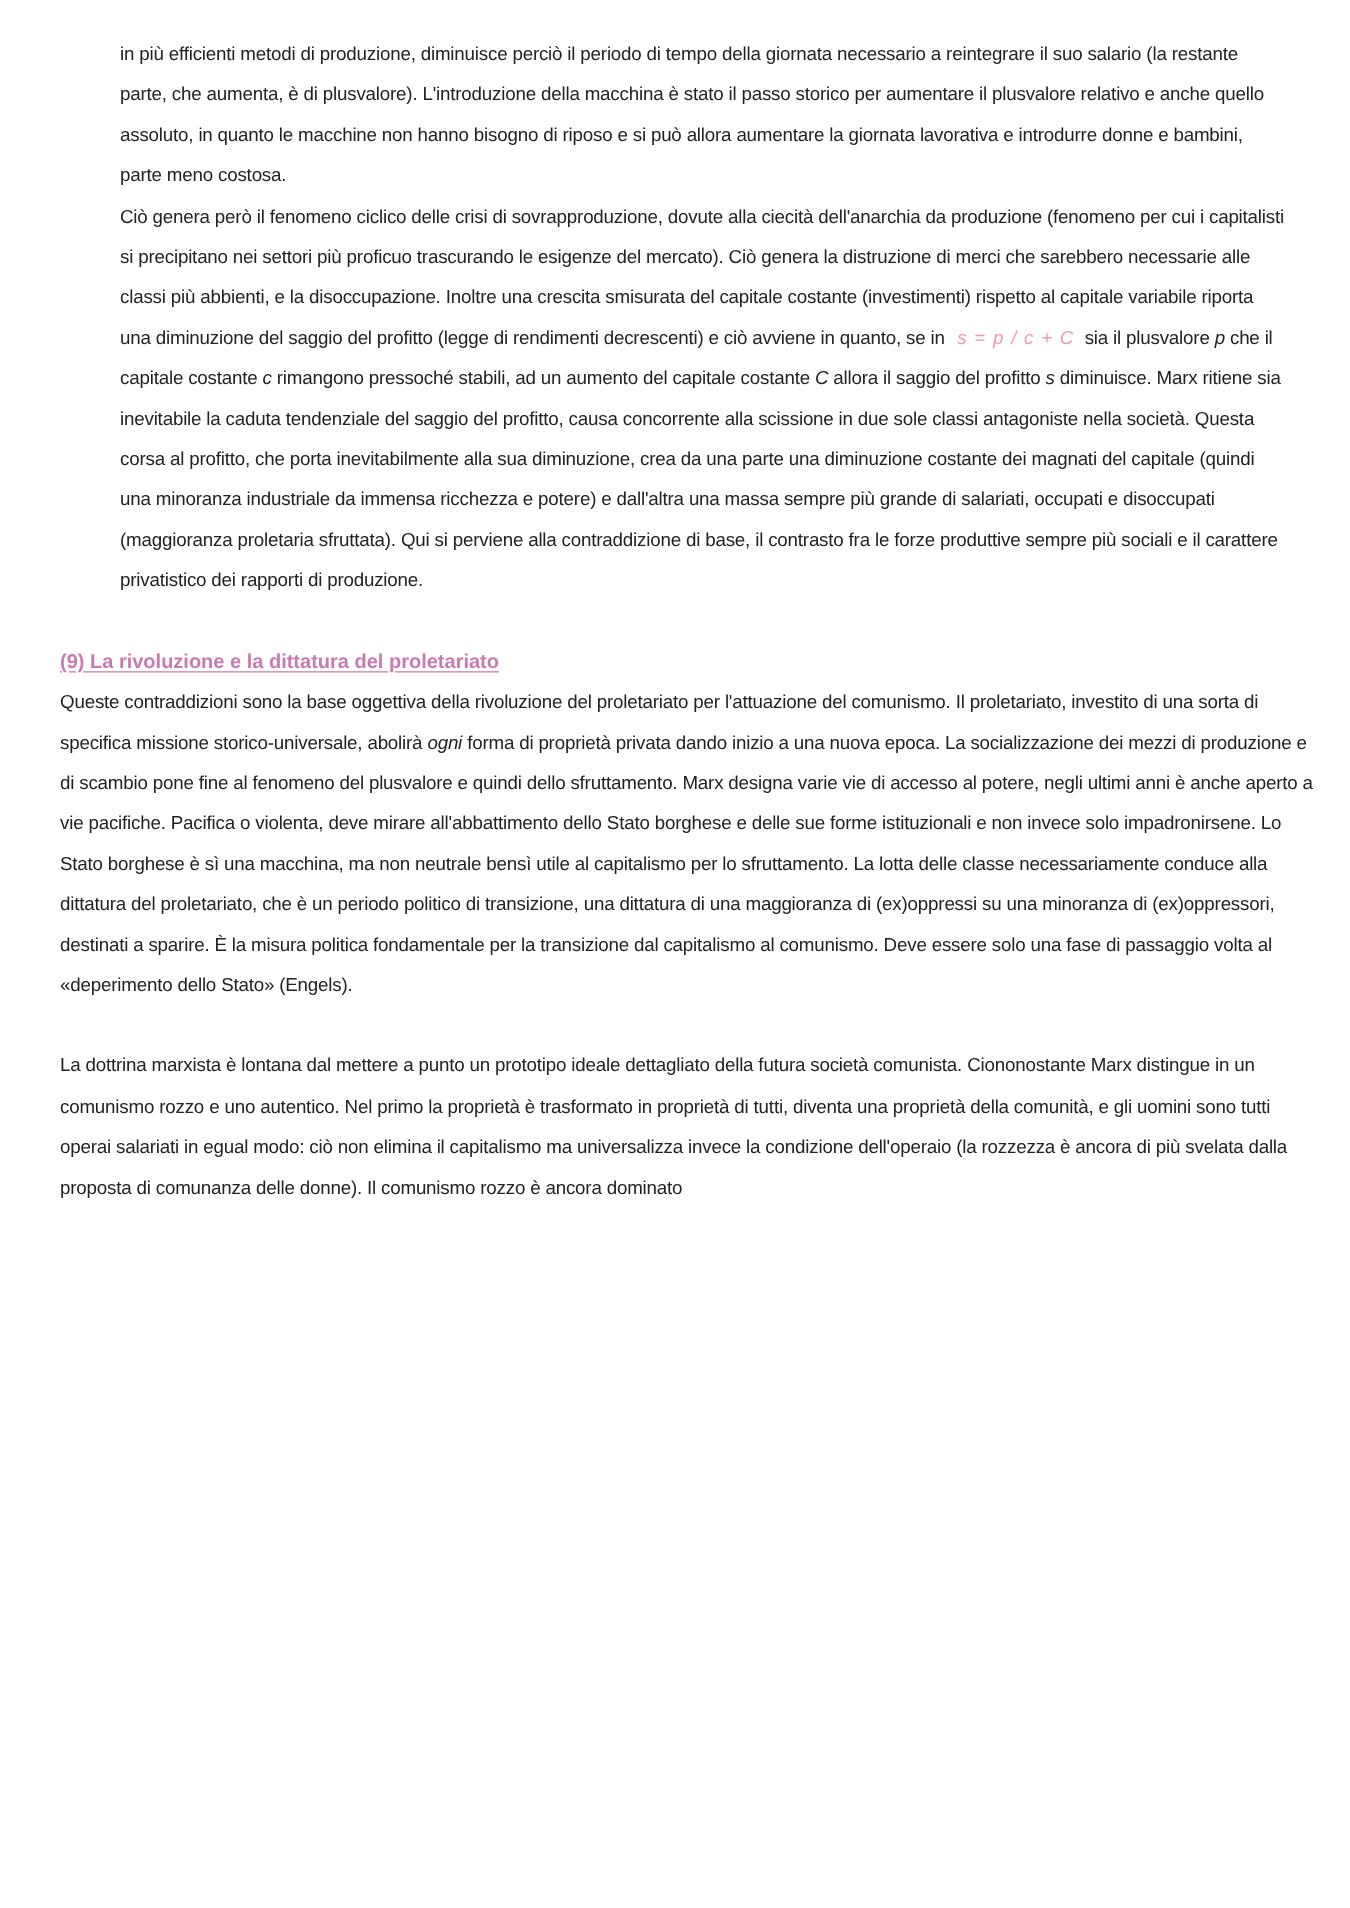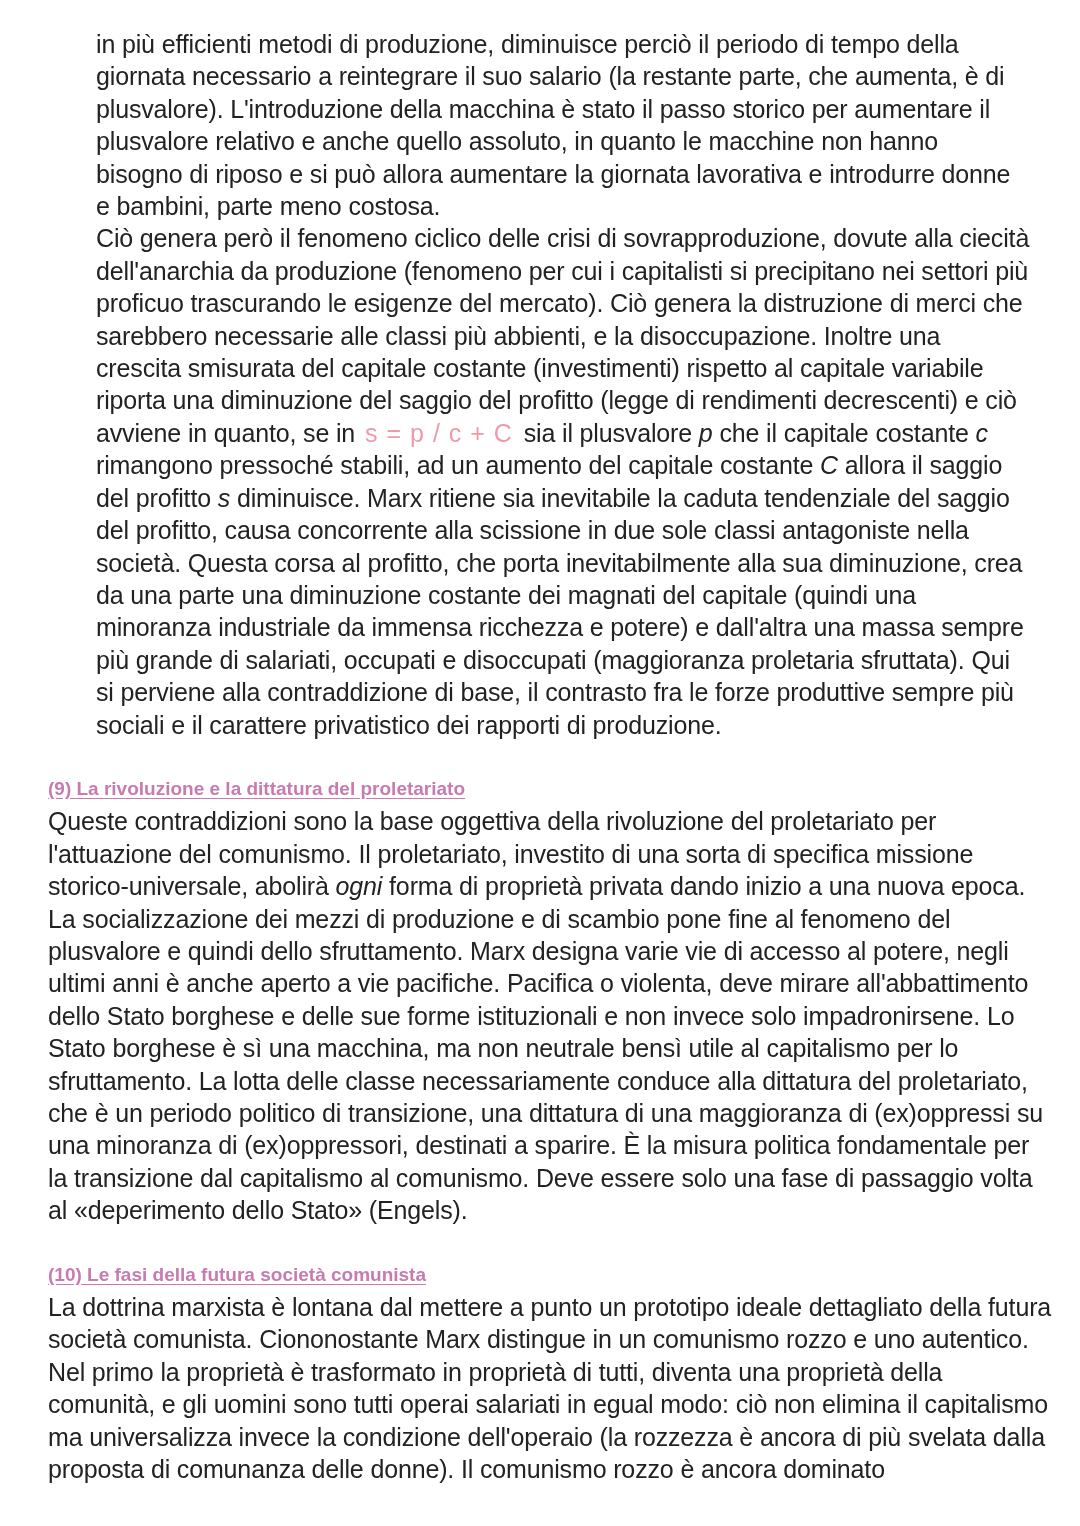--- a/index.html
+++ b/index.html
@@ -2,44 +2,43 @@
 <html><head>
 <meta charset="utf-8">
 <style>
   html, body { margin: 0; padding: 0; background: #ffffff; }
   body {
     width: 1080px; height: 1526px; overflow: hidden;
     font-family: "Liberation Sans", "DejaVu Sans", sans-serif;
     color: #222222;
   }
   .page { position: relative; padding-top: 28px; }
-  .p { font-size: 25px; line-height: 32.4px; letter-spacing: -0.15px; margin: 0; }
+  .p { font-size: 15px; line-height: 32.4px; letter-spacing: -0.15px; margin: 0; }
   .indent { padding-left: 96px; padding-right: 50px; }
   .flush { padding-left: 48px; padding-right: 28px; }
   .heading {
-    font-size: 19px; line-height: 32.4px; margin: 0;
+    font-size: 16px; line-height: 32.4px; margin: 0;
     color: #c77bb0; text-decoration: underline; text-underline-offset: 3px;
     padding-left: 48px;
   }
-  .formula { color: #ef9aa8; padding: 0 4px 0 10px; letter-spacing: 1px; }
+  .formula { color: #ef9aa8; font-style: italic; padding: 0 4px 0 10px; letter-spacing: 1px; }
   .it { font-style: italic; }
   .gap { height: 32px; }
 </style>
 </head>
 <body>
 
 <div class="page">
 
   <p class="p indent">in più efficienti metodi di produzione, diminuisce perciò il periodo di tempo della giornata necessario a reintegrare il suo salario (la restante parte, che aumenta, è di plusvalore). L'introduzione della macchina è stato il passo storico per aumentare il plusvalore relativo e anche quello assoluto, in quanto le macchine non hanno bisogno di riposo e si può allora aumentare la giornata lavorativa e introdurre donne e bambini, parte meno costosa.</p>
 
   <p class="p indent"><span>Ciò genera però il fenomeno ciclico delle crisi di sovrapproduzione, dovute alla ciecità dell'anarchia da produzione (fenomeno per cui i capitalisti si precipitano nei settori più proficuo trascurando le esigenze del mercato). Ciò genera la distruzione di merci che sarebbero necessarie alle classi più abbienti, e la disoccupazione. Inoltre una crescita smisurata del capitale costante (investimenti) rispetto al capitale variabile riporta una diminuzione del saggio del profitto (legge di rendimenti decrescenti) e ciò avviene in quanto, se in</span><span class="formula">s = p / c + C</span><span> sia il plusvalore </span><span class="it">p</span><span> che il capitale costante </span><span class="it">c</span><span> rimangono pressoché stabili, ad un aumento del capitale costante </span><span class="it">C</span><span> allora il saggio del profitto </span><span class="it">s</span><span> diminuisce. Marx ritiene sia inevitabile la caduta tendenziale del saggio del profitto, causa concorrente alla scissione in due sole classi antagoniste nella società. Questa corsa al profitto, che porta inevitabilmente alla sua diminuzione, crea da una parte una diminuzione costante dei magnati del capitale (quindi una minoranza industriale da immensa ricchezza e potere) e dall'altra una massa sempre più grande di salariati, occupati e disoccupati (maggioranza proletaria sfruttata). Qui si perviene alla contraddizione di base, il contrasto fra le forze produttive sempre più sociali e il carattere privatistico dei rapporti di produzione.</span></p>
 
   <div class="gap"></div>
 
   <h2 class="heading">(9) La rivoluzione e la dittatura del proletariato</h2>
   <p class="p flush"><span>Queste contraddizioni sono la base oggettiva della rivoluzione del proletariato per l'attuazione del comunismo. Il proletariato, investito di una sorta di specifica missione storico-universale, abolirà </span><span class="it">ogni</span><span> forma di proprietà privata dando inizio a una nuova epoca. La socializzazione dei mezzi di produzione e di scambio pone fine al fenomeno del plusvalore e quindi dello sfruttamento. Marx designa varie vie di accesso al potere, negli ultimi anni è anche aperto a vie pacifiche. Pacifica o violenta, deve mirare all'abbattimento dello Stato borghese e delle sue forme istituzionali e non invece solo impadronirsene. Lo Stato borghese è sì una macchina, ma non neutrale bensì utile al capitalismo per lo sfruttamento. La lotta delle classe necessariamente conduce alla dittatura del proletariato, che è un periodo politico di transizione, una dittatura di una maggioranza di (ex)oppressi su una minoranza di (ex)oppressori, destinati a sparire. È la misura politica fondamentale per la transizione dal capitalismo al comunismo. Deve essere solo una fase di passaggio volta al «deperimento dello Stato» (Engels).</span></p>
 
   <div class="gap"></div>
 
-  <h2 class="heading">(10) Le fasi della futura società comunista</h2>
   <p class="p flush">La dottrina marxista è lontana dal mettere a punto un prototipo ideale dettagliato della futura società comunista. Ciononostante Marx distingue in un comunismo rozzo e uno autentico. Nel primo la proprietà è trasformato in proprietà di tutti, diventa una proprietà della comunità, e gli uomini sono tutti operai salariati in egual modo: ciò non elimina il capitalismo ma universalizza invece la condizione dell'operaio (la rozzezza è ancora di più svelata dalla proposta di comunanza delle donne). Il comunismo rozzo è ancora dominato</p>
 
 </div>
 
 </body></html>

